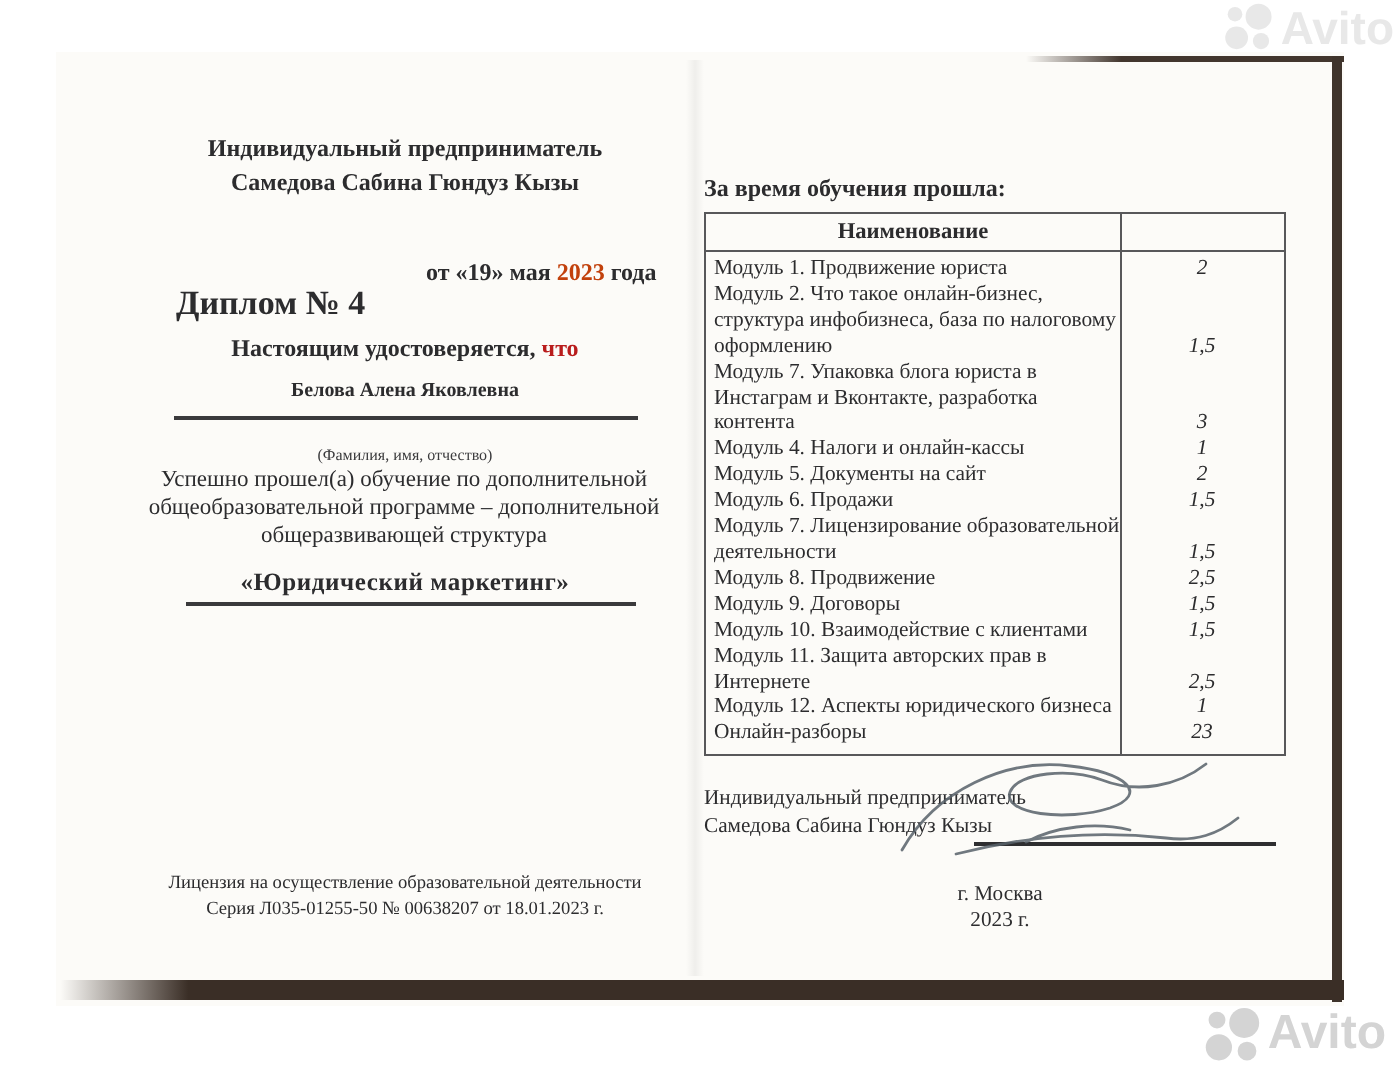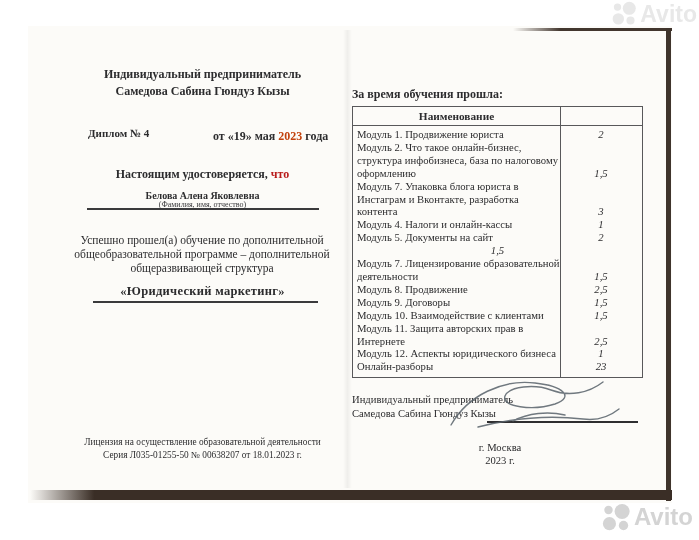--- a/index.html
+++ b/index.html
@@ -18,28 +18,28 @@
     background:linear-gradient(to left,#42362e 70%,rgba(66,54,46,0));}
   .edge-right{position:absolute;left:666px;top:28px;width:5px;height:473px;background:#3f342c;}
   .edge-bottom{position:absolute;left:30px;top:490px;width:642px;height:10px;
     background:linear-gradient(to left,#3a2e26 90%,rgba(58,46,38,0));}
   .fold{position:absolute;left:343px;top:30px;width:9px;height:458px;
     background:linear-gradient(to right,rgba(0,0,0,0),rgba(0,0,0,0.05),rgba(0,0,0,0));}
 
   
   .c{text-align:center;}
   .hdr{left:55px;width:295px;font-weight:bold;font-size:12px;}
-  .diplom{left:88px;top:127px;font-weight:bold;font-size:11px;}
+  .diplom{left:88px;top:142px;font-weight:bold;font-size:17px;}
   .dateline{left:213px;top:129px;font-size:12px;font-weight:600;}
   .year-filled{color:#c2410c;}
   .that-filled{color:#b91c1c;}
   .certify{left:55px;top:167px;width:295px;font-size:12px;font-weight:600;}
   .stname{left:55px;top:190px;width:295px;font-size:10px;font-weight:bold;}
   .rule{height:1.5px;background:#3a3a3c;}
-  .caption{left:55px;top:200px;width:295px;font-size:8px;color:#3a3a3c;}
+  .caption{left:55px;top:223px;width:295px;font-size:8px;color:#3a3a3c;}
   .para{left:42px;width:320px;font-size:11.5px;}
   .ptitle{left:55px;top:284px;width:295px;font-size:12.5px;font-weight:bold;letter-spacing:.3px;}
   .license{left:50px;width:305px;font-size:9.3px;}
 
   
   .intro{left:352px;top:87px;font-size:12px;font-weight:bold;}
   .tbl{position:absolute;left:352px;top:106px;width:289px;border:1.4px solid #58585a;background:transparent;}
   .tbl-head{display:flex;border-bottom:1.4px solid #58585a;font-size:11.3px;}
   .th1{width:207px;border-right:1.4px solid #58585a;display:flex;align-items:center;justify-content:center;padding:3px 0;font-weight:bold;}
   .th2{flex:1;text-align:center;line-height:13px;padding:3px 0;}
@@ -112,20 +112,21 @@
       </div>
       <div class="trow">
         <div class="td1">Модуль 4. Налоги и онлайн-кассы</div>
         <div class="td2">1</div>
       </div>
       <div class="trow">
         <div class="td1">Модуль 5. Документы на сайт</div>
         <div class="td2">2</div>
       </div>
       <div class="trow">
+        <div class="td1">Модуль 6. Продажи</div>
         <div class="td2">1,5</div>
       </div>
       <div class="trow">
         <div class="td1">Модуль 7. Лицензирование образовательной деятельности</div>
         <div class="td2">1,5</div>
       </div>
       <div class="trow">
         <div class="td1">Модуль 8. Продвижение</div>
         <div class="td2">2,5</div>
       </div>

